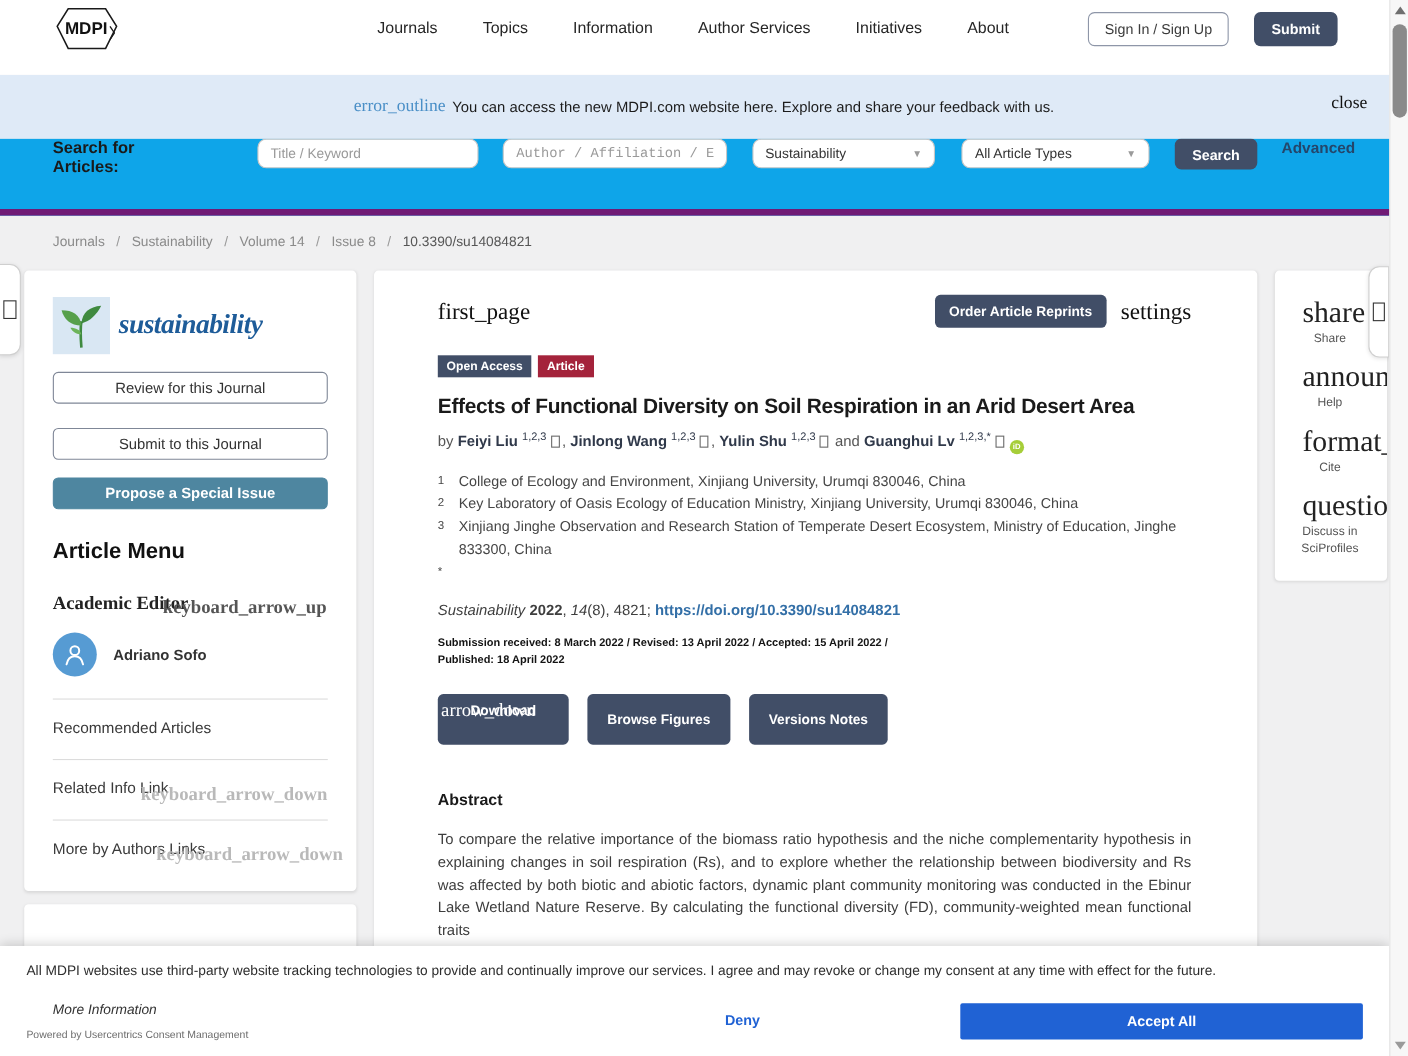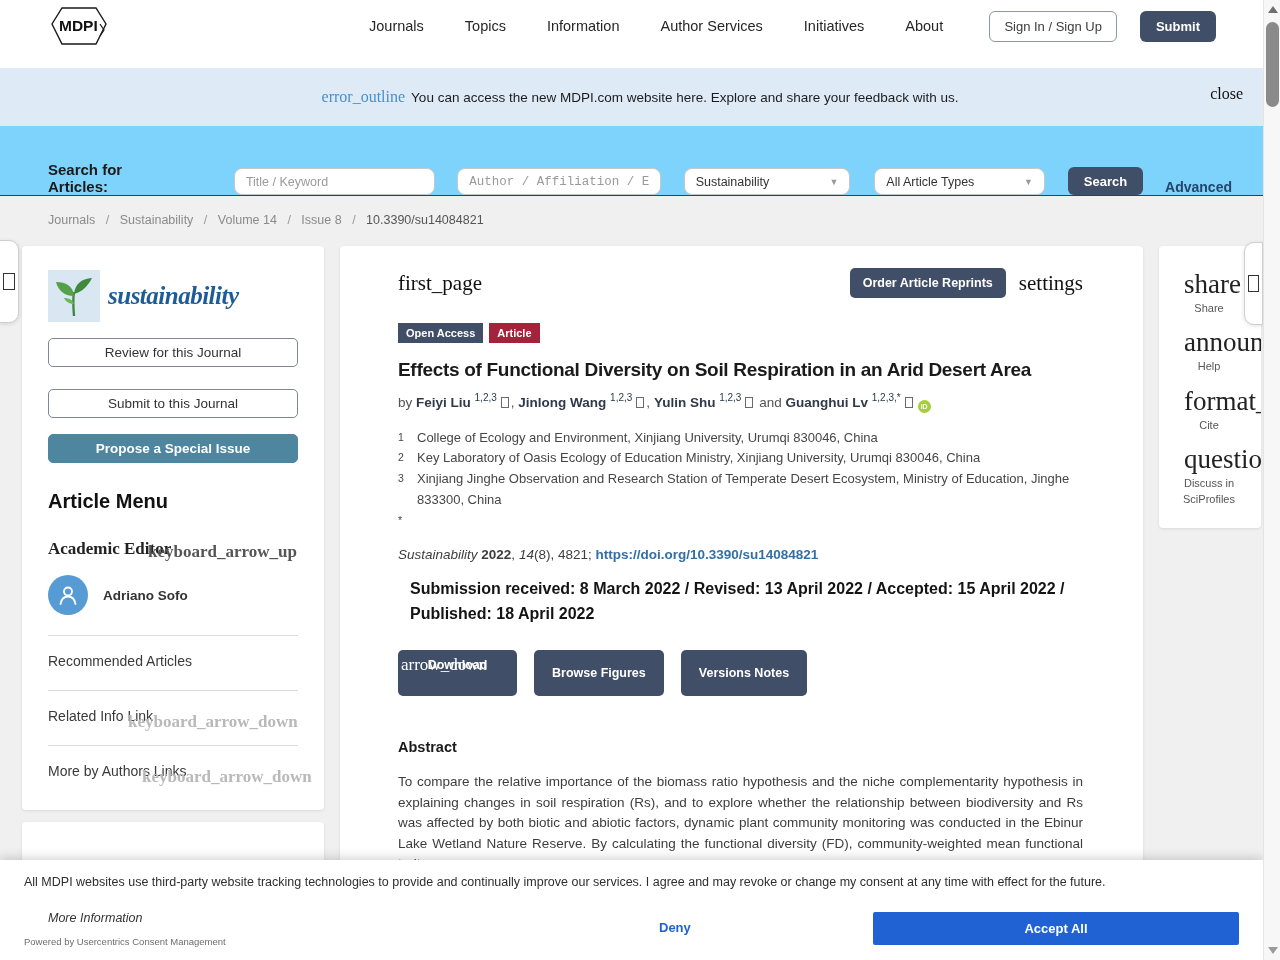--- a/index.html
+++ b/index.html
@@ -1,35 +1,35 @@
 <!DOCTYPE html>
 <html><head>
 <meta charset="utf-8">
 <style>
   * { margin:0; padding:0; box-sizing:border-box; }
   html,body { width:1280px; height:960px; overflow:hidden; }
   body { font-family:"Liberation Sans", sans-serif; background:#f0f0f1; position:relative; color:#222; }
 
   
-  .navbar { height:68px; background:#fff; display:flex; align-items:center; padding:0 64px 16px 48px; position:relative; z-index:5;gap:26px; }
+  .navbar { height:68px; background:#fff; display:flex; align-items:center; padding:0 64px 16px 48px; position:relative; z-index:5; }
   .logo-wrap { width:62px; height:48px; }
   .nav-links { display:flex; gap:41px; margin-left:233px; }
   .nav-links span { font-size:14.5px; color:#262626; cursor:pointer; }
   .nav-right { margin-left:auto; display:flex; align-items:center; gap:23px; }
   .btn-signin { border:1px solid #8e96a8; border-radius:6px; background:#fff; color:#3c3c3c; font-size:13px; padding:7px 14px; }
   .btn-submit { border:none; border-radius:6px; background:#414e67; color:#fff; font-size:13px; font-weight:bold; padding:8px 16px; }
 
   
   .notif { height:58px; background:#dfeaf7; display:flex; align-items:center; justify-content:center; position:relative; }
   .notif-icon { font-family:"Liberation Serif", serif; color:#4a8fc7; font-size:16px; margin-right:6px; }
   .notif-msg { font-size:13.5px; color:#1c1c1c; }
   .notif-close { position:absolute; right:37px; top:17px; font-family:"Liberation Serif", serif; font-size:16px; color:#111; cursor:pointer; }
 
   
-  .searchrow { height:70px; background:#7dd3fc; display:flex; align-items:flex-end; padding:0 48px; border-bottom:1px solid #701a75; }
+  .searchrow { height:70px; background:#0ea5e9; display:flex; align-items:flex-start; padding:0 48px; border-bottom:6px solid #701a75; }
   .search-label { font-size:15px; font-weight:bold; color:#1a1a1a; }
   .search-input { height:27px; border:1px solid #c7c7c7; border-radius:8px; font-size:12.5px; color:#444; padding:0 11px; background:#fff; }
   .search-input::placeholder { color:#9a9a9a; }
   .inp-title { width:208px; margin-left:53px; }
   .inp-author { width:210px; margin-left:22px;font-family:Liberation Mono, monospace; }
   .fake-select { height:27px; border:1px solid #c7c7c7; border-radius:8px; background:#fff; font-size:12.5px; color:#333; display:flex; align-items:center; padding:0 11px; cursor:pointer; }
   .sel-journal { width:172px; margin-left:23px; }
   .sel-type { width:176px; margin-left:24px; }
   .sel-arrow { margin-left:auto; color:#9a9a9a; font-size:9px; }
   .btn-search { margin-left:23px; width:78px; height:28px; background:#414e67; color:#fff; font-weight:bold; font-size:13px; border:none; border-radius:6px; }
@@ -85,21 +85,21 @@
   .byline sup { font-size:10px; color:#30394a; }
   .ph-box { display:inline-block; width:8px; height:11px; border:1.2px solid #6a6a6a; margin:0 2px 0 4px; vertical-align:-1px; }
   .orcid { display:inline-flex; width:13px; height:13px; border-radius:50%; background:#a6ce39; color:#fff; font-size:7px; font-weight:bold; align-items:center; justify-content:center; vertical-align:-2px; margin-left:3px; }
   .affils { margin-top:15px; }
   .affil-row { display:flex; font-size:13px; color:#464646; line-height:1.6; }
   .affil-row .mark { flex:none; width:19px; font-size:10.5px; padding-top:1px; }
   .citation { margin-top:19px; font-size:13.5px; color:#3e3e3e; }
   .citation .it { font-style:italic; }
   .citation .bd { font-weight:bold; }
   .citation .doi { color:#336fa7; font-weight:bold; cursor:pointer; }
-  .submission { margin-top:15px; font-size:16px; font-weight:bold; color:#141414; line-height:1.55;margin-left:12px; }
+  .submission { margin-top:15px; font-size:10px; font-weight:bold; color:#141414; line-height:1.55; }
   .action-row { margin-top:23px; display:flex; gap:17px; }
   .btn-action { position:relative; background:#414e67; color:#fff; font-weight:bold; font-size:12.5px; border:none; border-radius:5px; height:46px; padding:0 18px; min-width:119px; }
   .btn-download .dl-label { position:absolute; left:0; right:0; top:8px; text-align:center; }
   .btn-download .dl-icontext { position:absolute; left:3px; top:5px; font-family:"Liberation Serif", serif; font-weight:normal; font-size:17px; white-space:nowrap; overflow:hidden; max-width:113px; }
   .abstract-h { margin-top:43px; font-size:14.5px; font-weight:bold; color:#1a1a1a; }
   .abstract-p { margin-top:17px; font-size:13.5px; color:#3d3d3d; line-height:1.52; text-align:justify; }
 
   
   .rightcol { width:102px; flex:none; padding:14px 0 20px 0; height:282px; overflow:hidden; }
   .rail-item { margin-top:11px; }

